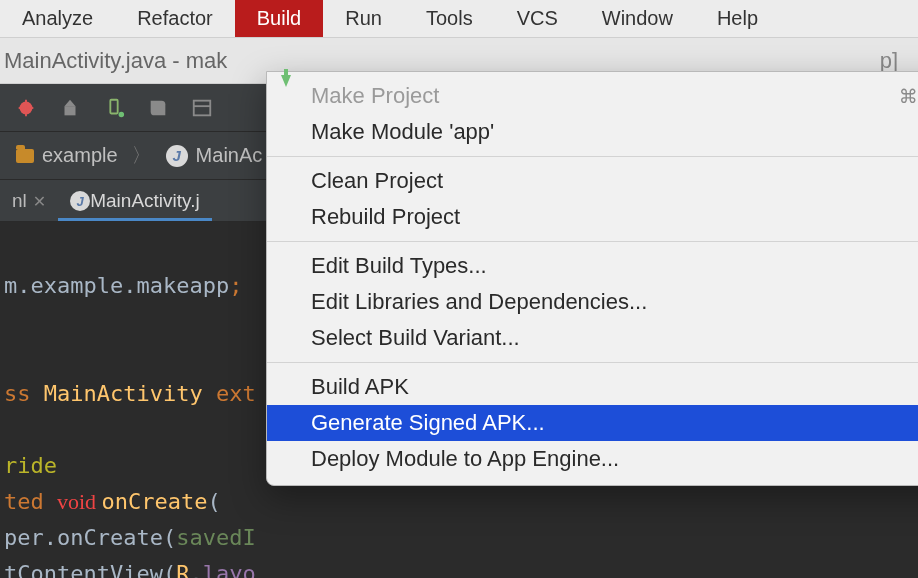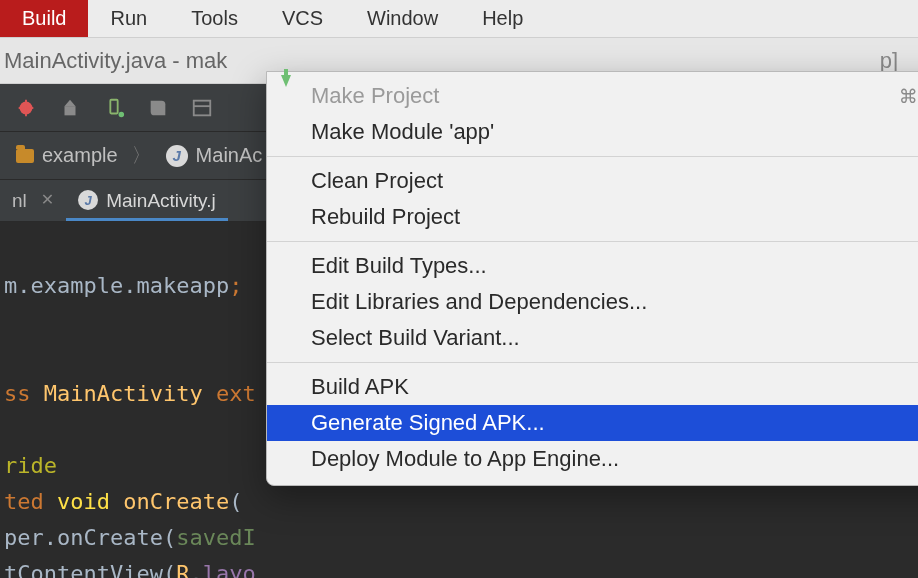--- a/index.html
+++ b/index.html
@@ -85,21 +85,21 @@
     color:#777; padding:0 4px;
   }
   
   .editortabs {
     height: 42px;
     background: #3c3f41;
     border-bottom: 1px solid #2a2a2a;
     display:flex; align-items:flex-end;
   }
   .tab {
-    display:flex; gap:8px;
+    display:flex; align-items:center; 
     padding:8px 12px 6px;
     color:#bbb; font-size:19px;
     border-bottom: 3px solid transparent;
   }
   .tab.active { border-bottom-color: #4a88c7; color:#d8d8d8;}
   .tab .close { color:#888; font-size:16px; padding-left:6px;}
   
   .editor {
     background:#2b2b2b;
     padding: 10px 4px;
@@ -108,21 +108,21 @@
     line-height: 36px;
     color:#a9b7c6;
     white-space: pre;
   }
   .c-ident { color:#a9b7c6;}
   .c-semi { color:#cc7832;}
   .c-class { color:#cc7832;}
   .c-type { color:#ffc66d;}
   .c-ann  { color:#bbb529;}
   .c-mod  { color:#cc7832;}
-  .c-void { color:#fde047;}
+  .c-void { color:#ef4444;font-family:Liberation Serif, serif;}
   .c-method{ color:#ffc66d;}
   .c-paren { color:#a9b7c6;}
   .c-save  { color:#6a8759;}
   .c-dot   { color:#a9b7c6;}
   .c-field { color:#9876aa;}
 
   
   .dropdown {
     position: absolute;
     top: 38px;
@@ -157,20 +157,22 @@
   }
   .arrow-down::after{
     content:"";position:absolute;top:-18px;left:-2px;width:4px;height:10px;background:#6fbf73;
   }
 
 </style>
 </head>
 <body>
 
 <div class="menubar">
+  <div class="item">Analyze</div>
+  <div class="item">Refactor</div>
   <div class="item selected">Build</div>
   <div class="item">Run</div>
   <div class="item">Tools</div>
   <div class="item">VCS</div>
   <div class="item">Window</div>
   <div class="item">Help</div>
 </div>
 
 <div class="titlebar">
   <span>MainActivity.java - mak</span>

